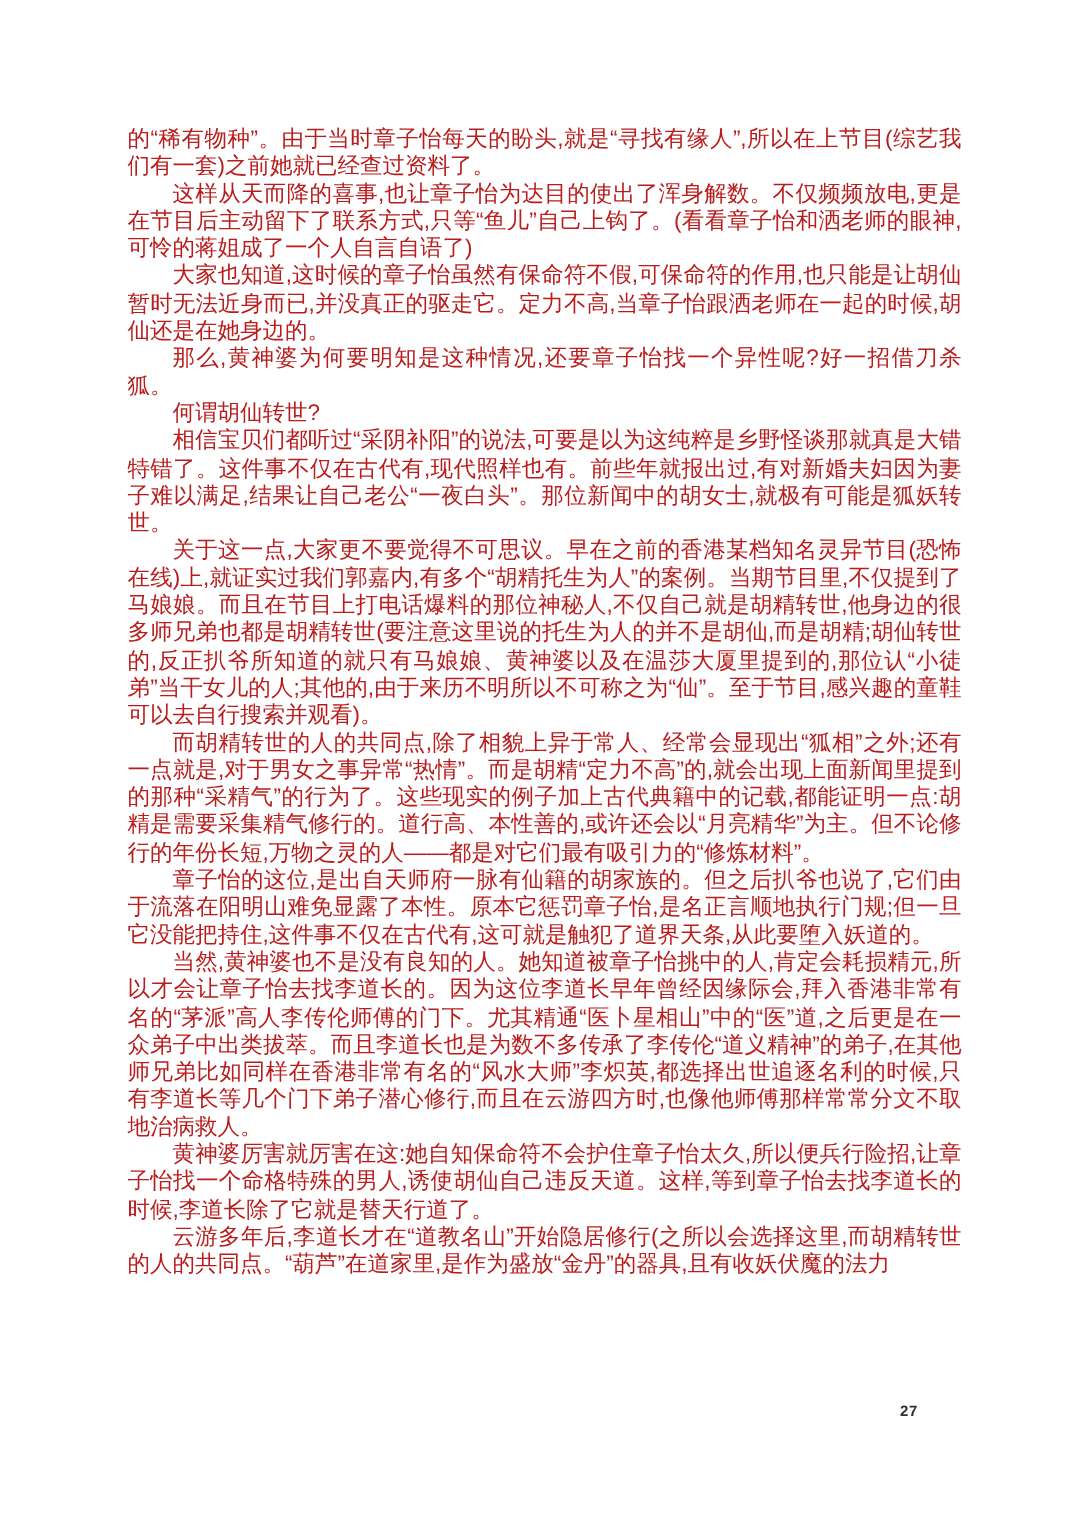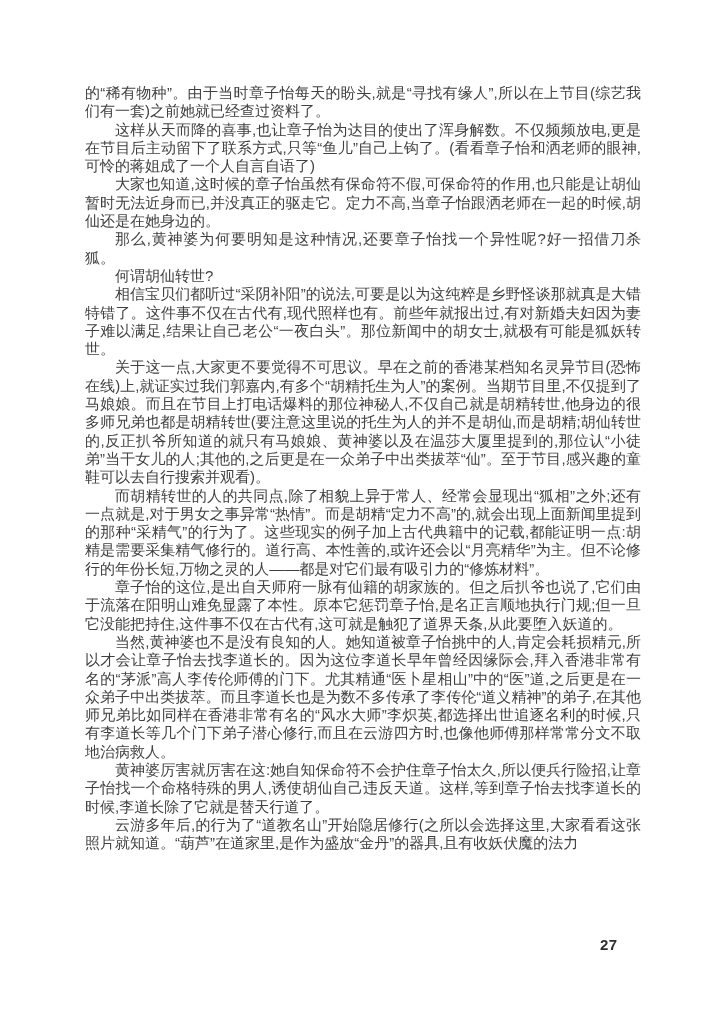--- a/index.html
+++ b/index.html
@@ -15,56 +15,56 @@
     overflow: hidden;
     font-family: "Liberation Sans", sans-serif;
   }
   .text-body {
     position: absolute;
     left: 85px;
     top: 84px;
     width: 556px;
     font-size: 15px;
     line-height: 18.3px;
-    color: #404040;
+    color: #b91c1c;
     text-align: justify;
     text-justify: inter-ideograph;
     letter-spacing: 0px;
   }
   .para {
     margin: 0;
     padding: 0;
     text-align: justify;
   }
   .para.indent {
     text-indent: 2em;
   }
   .page-number {
     position: absolute;
     left: 600px;
     top: 936px;
-    font-size: 15px;
+    font-size: 10px;
     font-weight: bold;
     color: #2f2f2f;
     letter-spacing: 0.5px;
   }
 </style>
 </head>
 <body>
 
 <div class="page">
   <div class="text-body">
 
   <p class="para">的“稀有物种”。由于当时章子怡每天的盼头,就是“寻找有缘人”,所以在上节目(综艺我们有一套)之前她就已经查过资料了。</p>
       <p class="para indent">这样从天而降的喜事,也让章子怡为达目的使出了浑身解数。不仅频频放电,更是在节目后主动留下了联系方式,只等“鱼儿”自己上钩了。(看看章子怡和洒老师的眼神,可怜的蒋姐成了一个人自言自语了)</p>
       <p class="para indent">大家也知道,这时候的章子怡虽然有保命符不假,可保命符的作用,也只能是让胡仙暂时无法近身而已,并没真正的驱走它。定力不高,当章子怡跟洒老师在一起的时候,胡仙还是在她身边的。</p>
       <p class="para indent">那么,黄神婆为何要明知是这种情况,还要章子怡找一个异性呢?好一招借刀杀狐。</p>
       <p class="para indent">何谓胡仙转世?</p>
       <p class="para indent">相信宝贝们都听过“采阴补阳”的说法,可要是以为这纯粹是乡野怪谈那就真是大错特错了。这件事不仅在古代有,现代照样也有。前些年就报出过,有对新婚夫妇因为妻子难以满足,结果让自己老公“一夜白头”。那位新闻中的胡女士,就极有可能是狐妖转世。</p>
-      <p class="para indent">关于这一点,大家更不要觉得不可思议。早在之前的香港某档知名灵异节目(恐怖在线)上,就证实过我们郭嘉内,有多个“胡精托生为人”的案例。当期节目里,不仅提到了马娘娘。而且在节目上打电话爆料的那位神秘人,不仅自己就是胡精转世,他身边的很多师兄弟也都是胡精转世(要注意这里说的托生为人的并不是胡仙,而是胡精;胡仙转世的,反正扒爷所知道的就只有马娘娘、黄神婆以及在温莎大厦里提到的,那位认“小徒弟”当干女儿的人;其他的,之后更是在一众弟子中出类拔萃“仙”。至于节目,感兴趣的童鞋可以去自行搜索并观看)。</p>
+      <p class="para indent">关于这一点,大家更不要觉得不可思议。早在之前的香港某档知名灵异节目(恐怖在线)上,就证实过我们郭嘉内,有多个“胡精托生为人”的案例。当期节目里,不仅提到了马娘娘。而且在节目上打电话爆料的那位神秘人,不仅自己就是胡精转世,他身边的很多师兄弟也都是胡精转世(要注意这里说的托生为人的并不是胡仙,而是胡精;胡仙转世的,反正扒爷所知道的就只有马娘娘、黄神婆以及在温莎大厦里提到的,那位认“小徒弟”当干女儿的人;其他的,由于来历不明所以不可称之为“仙”。至于节目,感兴趣的童鞋可以去自行搜索并观看)。</p>
       <p class="para indent">而胡精转世的人的共同点,除了相貌上异于常人、经常会显现出“狐相”之外;还有一点就是,对于男女之事异常“热情”。而是胡精“定力不高”的,就会出现上面新闻里提到的那种“采精气”的行为了。这些现实的例子加上古代典籍中的记载,都能证明一点:胡精是需要采集精气修行的。道行高、本性善的,或许还会以“月亮精华”为主。但不论修行的年份长短,万物之灵的人——都是对它们最有吸引力的“修炼材料”。</p>
       <p class="para indent">章子怡的这位,是出自天师府一脉有仙籍的胡家族的。但之后扒爷也说了,它们由于流落在阳明山难免显露了本性。原本它惩罚章子怡,是名正言顺地执行门规;但一旦它没能把持住,这件事不仅在古代有,这可就是触犯了道界天条,从此要堕入妖道的。</p>
       <p class="para indent">当然,黄神婆也不是没有良知的人。她知道被章子怡挑中的人,肯定会耗损精元,所以才会让章子怡去找李道长的。因为这位李道长早年曾经因缘际会,拜入香港非常有名的“茅派”高人李传伦师傅的门下。尤其精通“医卜星相山”中的“医”道,之后更是在一众弟子中出类拔萃。而且李道长也是为数不多传承了李传伦“道义精神”的弟子,在其他师兄弟比如同样在香港非常有名的“风水大师”李炽英,都选择出世追逐名利的时候,只有李道长等几个门下弟子潜心修行,而且在云游四方时,也像他师傅那样常常分文不取地治病救人。</p>
       <p class="para indent">黄神婆厉害就厉害在这:她自知保命符不会护住章子怡太久,所以便兵行险招,让章子怡找一个命格特殊的男人,诱使胡仙自己违反天道。这样,等到章子怡去找李道长的时候,李道长除了它就是替天行道了。</p>
-      <p class="para indent">云游多年后,的行为了“道教名山”开始隐居修行(之所以会选择这里,大家看看这张照片就知道。“葫芦”在道家里,是作为盛放“金丹”的器具,且有收妖伏魔的法力</p>
+      <p class="para indent">云游多年后,李道长才在“道教名山”开始隐居修行(之所以会选择这里,而胡精转世的人的共同点。“葫芦”在道家里,是作为盛放“金丹”的器具,且有收妖伏魔的法力</p>
     </div>
   <div class="page-number">27</div>
 </div>
 
 </body></html>

